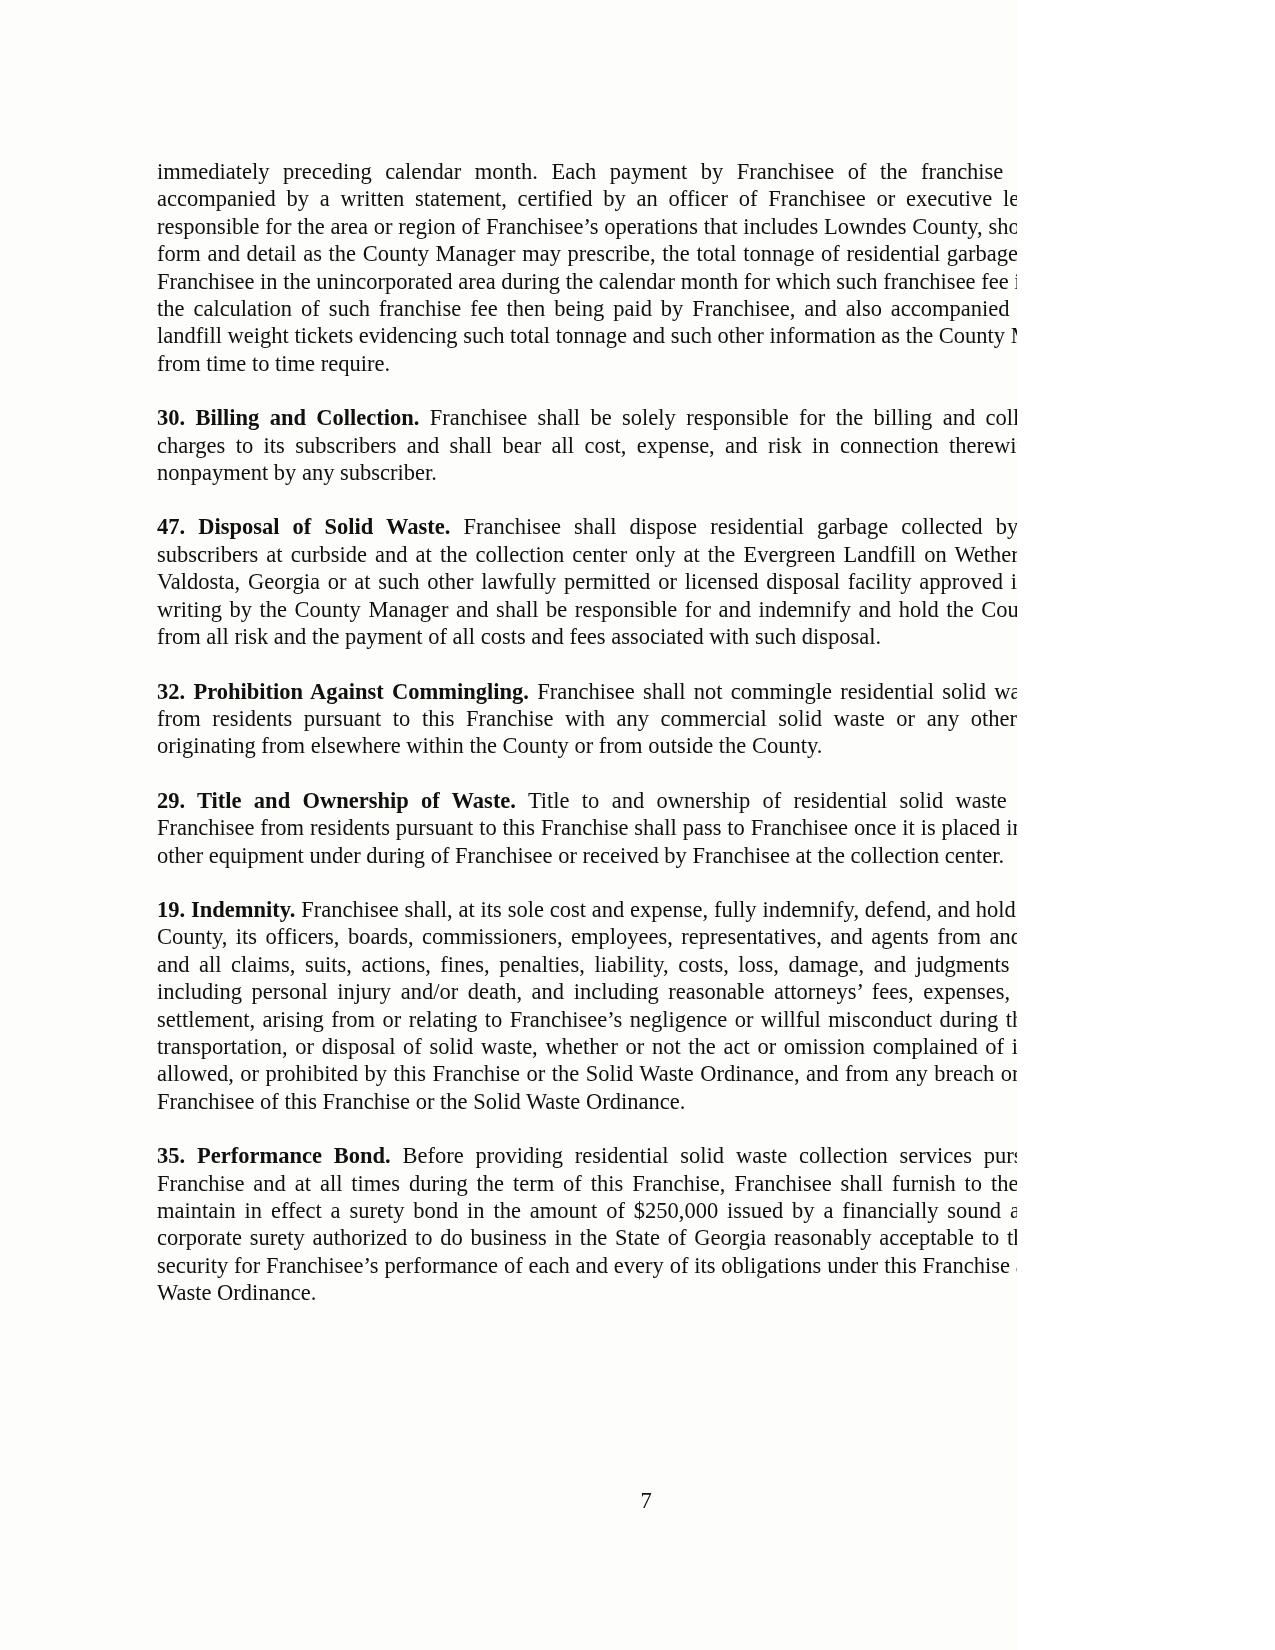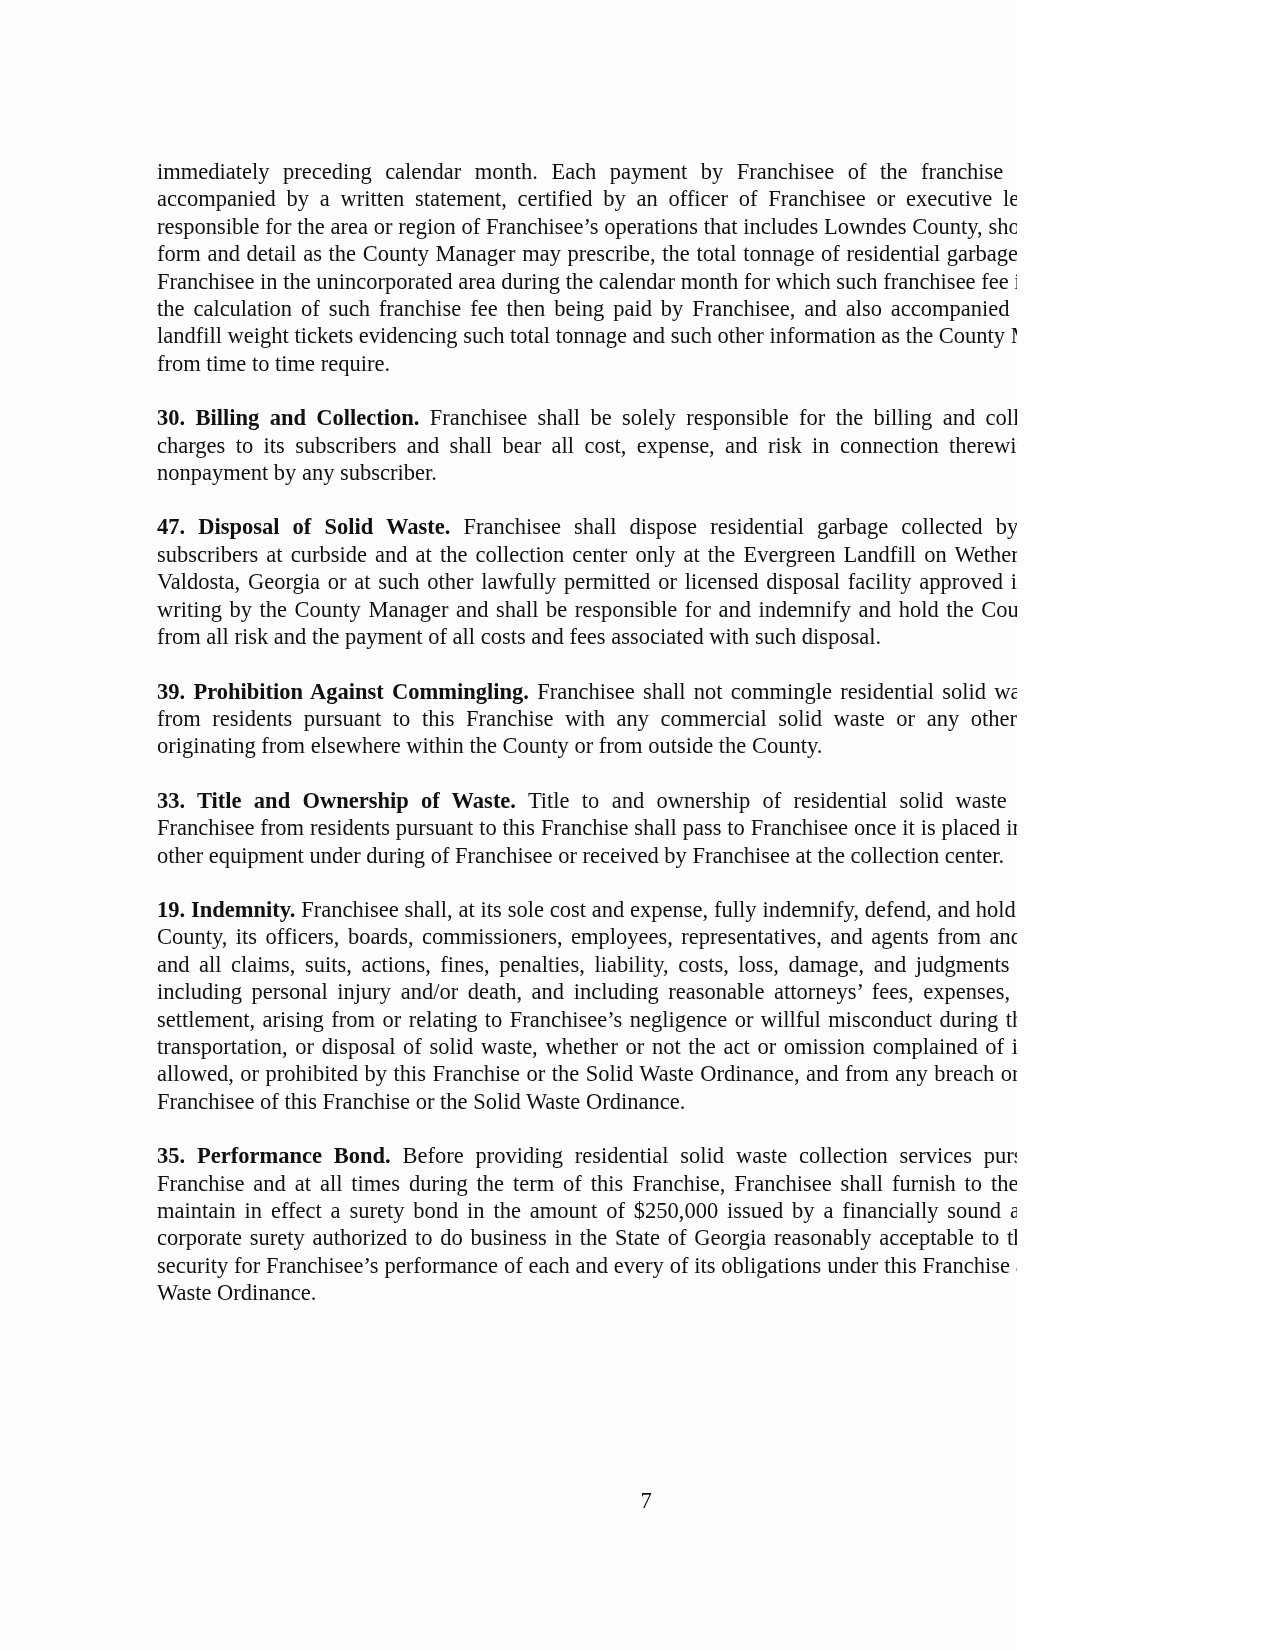--- a/index.html
+++ b/index.html
@@ -59,26 +59,26 @@
       <span class="section-heading">30. Billing and Collection.</span>
       <span>Franchisee shall be solely responsible for the billing and collection of its charges to its subscribers and shall bear all cost, expense, and risk in connection therewith, including nonpayment by any subscriber.</span>
     </p>
 
     <p class="para">
       <span class="section-heading">47. Disposal of Solid Waste.</span>
       <span>Franchisee shall dispose residential garbage collected by it from its subscribers at curbside and at the collection center only at the Evergreen Landfill on Wetherington Lane, Valdosta, Georgia or at such other lawfully permitted or licensed disposal facility approved in advance in writing by the County Manager and shall be responsible for and indemnify and hold the County harmless from all risk and the payment of all costs and fees associated with such disposal.</span>
     </p>
 
     <p class="para">
-      <span class="section-heading">39. Prohibition Against Commingling.</span>
+      <span class="section-heading">32. Prohibition Against Commingling.</span>
       <span>Franchisee shall not commingle residential solid waste collected from residents pursuant to this Franchise with any commercial solid waste or any other solid waste originating from elsewhere within the County or from outside the County.</span>
     </p>
 
     <p class="para">
-      <span class="section-heading">33. Title and Ownership of Waste.</span>
+      <span class="section-heading">29. Title and Ownership of Waste.</span>
       <span>Title to and ownership of residential solid waste collected by Franchisee from residents pursuant to this Franchise shall pass to Franchisee once it is placed in a vehicle or other equipment under during of Franchisee or received by Franchisee at the collection center.</span>
     </p>
 
     <p class="para">
       <span class="section-heading">19. Indemnity.</span>
       <span>Franchisee shall, at its sole cost and expense, fully indemnify, defend, and hold harmless the County, its officers, boards, commissioners, employees, representatives, and agents from and against any and all claims, suits, actions, fines, penalties, liability, costs, loss, damage, and judgments of any kind, including personal injury and/or death, and including reasonable attorneys’ fees, expenses, and costs of settlement, arising from or relating to Franchisee’s negligence or willful misconduct during the collection, transportation, or disposal of solid waste, whether or not the act or omission complained of is authorized, allowed, or prohibited by this Franchise or the Solid Waste Ordinance, and from any breach or violation by Franchisee of this Franchise or the Solid Waste Ordinance.</span>
     </p>
 
     <p class="para">
       <span class="section-heading">35. Performance Bond.</span>

